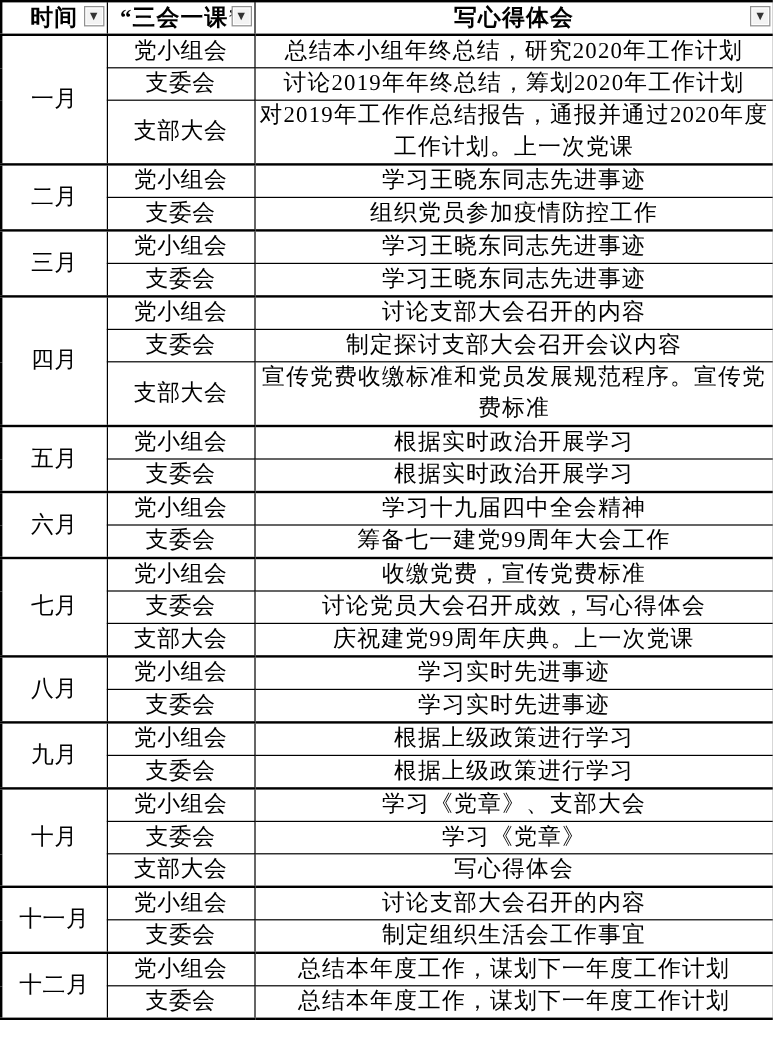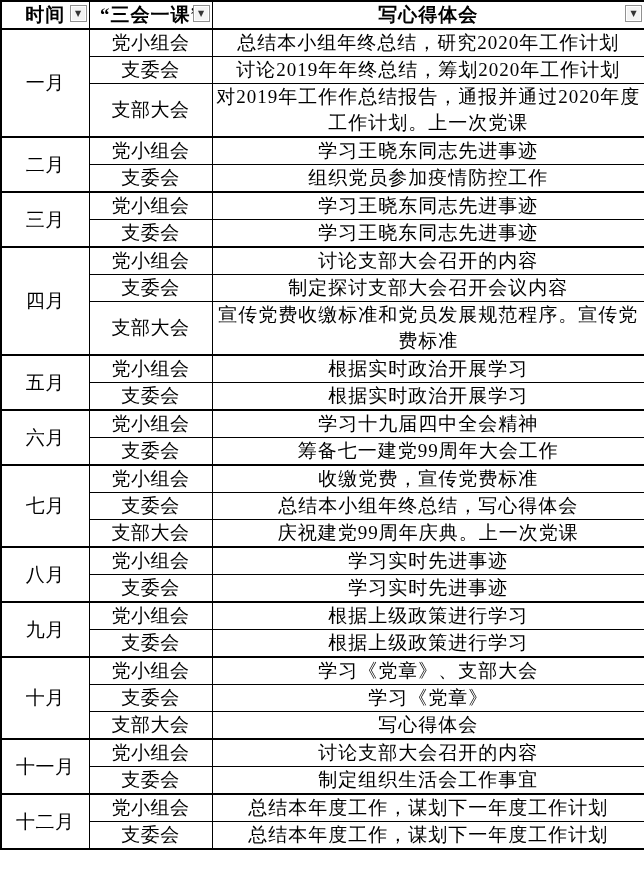--- a/index.html
+++ b/index.html
@@ -182,21 +182,21 @@
           <td class="col-meeting">支委会</td>
           <td class="col-content">筹备七一建党99周年大会工作</td>
         </tr>
         <tr>
           <td rowspan="3" class="col-month">七月</td>
           <td class="col-meeting">党小组会</td>
           <td class="col-content">收缴党费，宣传党费标准</td>
         </tr>
         <tr>
           <td class="col-meeting">支委会</td>
-          <td class="col-content">总结本小组年终总结，写心得体会</td>
+          <td class="col-content">讨论党员大会召开成效，写心得体会</td>
         </tr>
         <tr class="month-end">
           <td class="col-meeting">支部大会</td>
           <td class="col-content">庆祝建党99周年庆典。上一次党课</td>
         </tr>
         <tr>
           <td rowspan="2" class="col-month">八月</td>
           <td class="col-meeting">党小组会</td>
           <td class="col-content">学习实时先进事迹</td>
         </tr>

